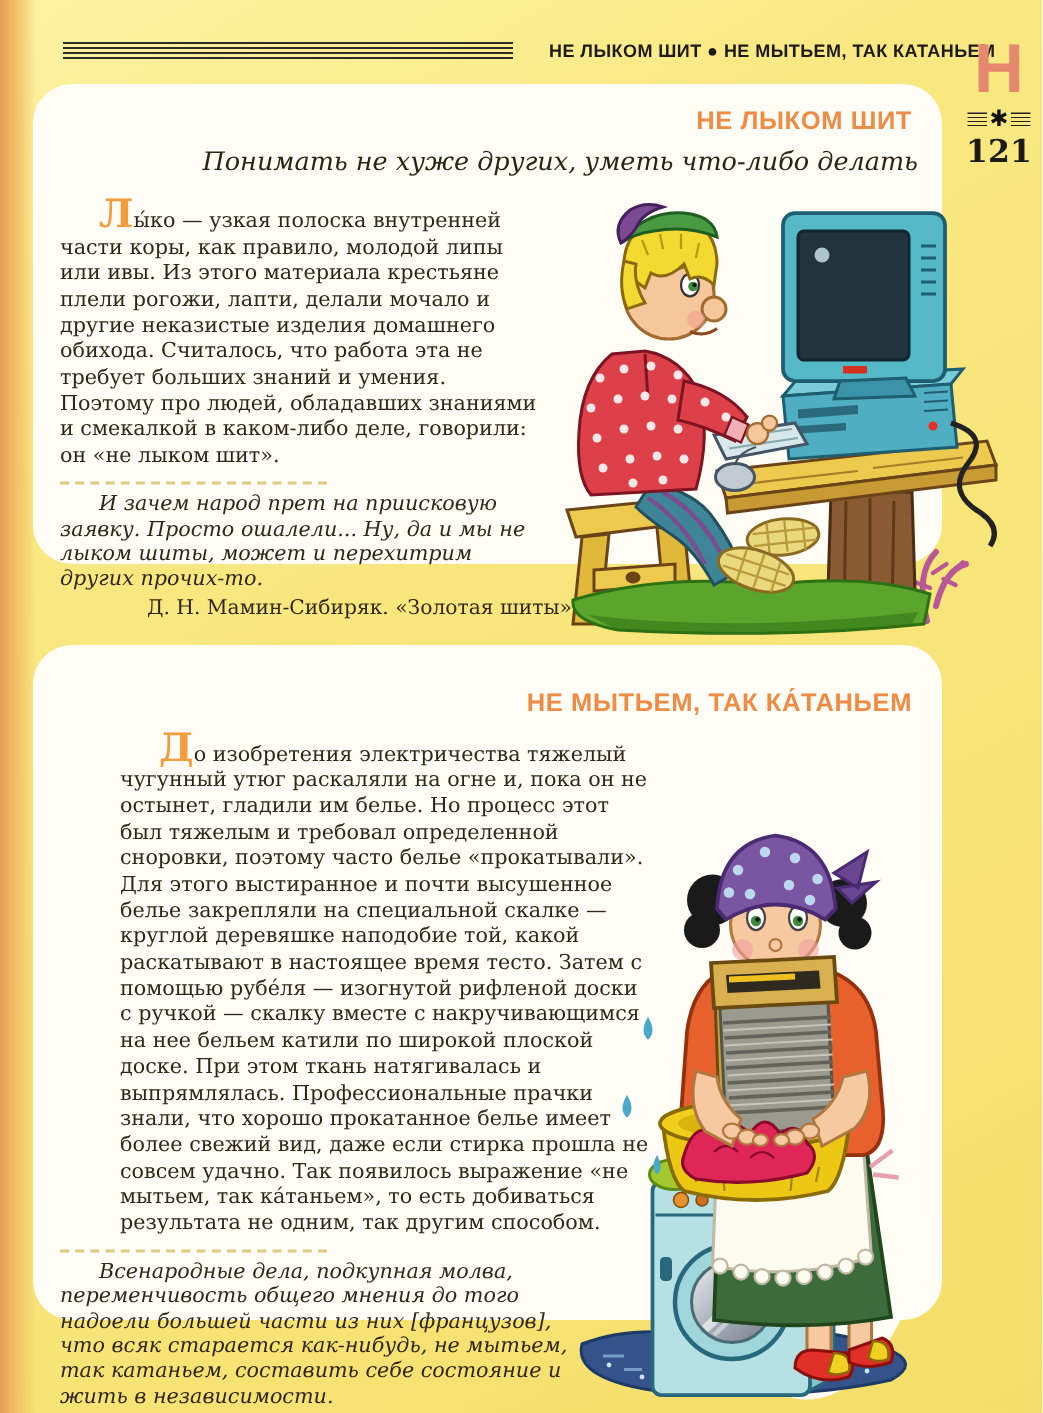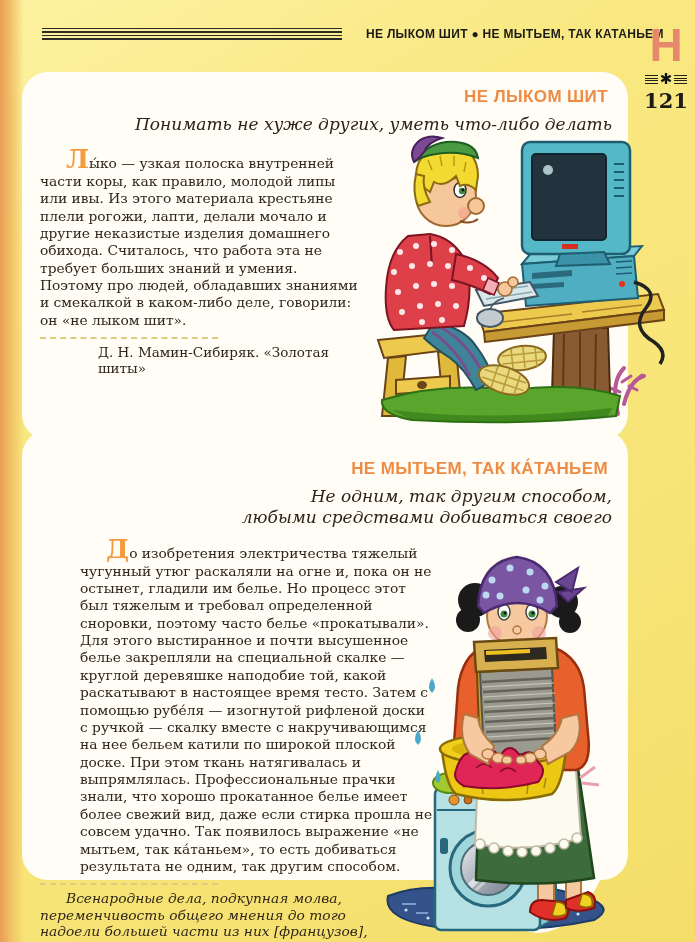--- a/index.html
+++ b/index.html
@@ -15,21 +15,21 @@
     color:#1c1b17;letter-spacing:.3px;white-space:nowrap;}
   .margin-col{position:absolute;right:2px;top:26px;width:54px;text-align:center;}
   .margin-letter{font:bold 46px/0.85 "Liberation Sans",sans-serif;color:#e5886d;}
   .asterisk-row{display:flex;align-items:center;justify-content:center;gap:2px;margin-top:7px;}
   .mini-rules{width:13px;height:9px;
     background:repeating-linear-gradient(180deg,#20201d 0 1.1px,rgba(0,0,0,0) 1.1px 2.7px);}
   .asterisk{font:bold 15px/1 "DejaVu Sans",sans-serif;color:#111;}
   .page-number{font:bold 21px/1.1 "DejaVu Serif",serif;color:#1c1b17;margin-top:2px;}
   .panel{position:absolute;left:22px;width:606px;background:#fffdf5;border-radius:26px;
     box-sizing:border-box;padding:16px 16px 0 18px;}
-  .panel1{top:72px;height:368px;}
+  .panel1{top:56px;height:320px;}
   .panel2{top:430px;height:450px;padding-top:30px;}
   .title{margin:0;text-align:right;padding-right:4px;
     font:bold 17px/1.1 "Liberation Sans",sans-serif;color:#ee8b44;letter-spacing:.4px;}
   .subtitle{margin:7px 0 0;text-align:right;font:italic 17px/1.28 "DejaVu Serif",serif;color:#2c2315;}
   .subtitle span{display:block;}
   .spacer1{float:right;width:240px;height:265px;margin:2px 0 0 8px;}
   .spacer2{float:right;width:168px;height:330px;margin:16px 0 0 8px;}
   .body{margin:14px 0 0;font:13.8px/1.26 "DejaVu Serif",serif;text-indent:26px;text-align:left;}
   .panel2 .body{margin-top:10px;margin-left:40px;}
   .initial{font-size:26px;line-height:.8;font-weight:bold;color:#f49b3d;}
@@ -63,29 +63,26 @@
 
   <section class="panel panel1">
     <h2 class="title">НЕ ЛЫКОМ ШИТ</h2>
     <p class="subtitle">
       <span>Понимать не хуже других, уметь что-либо делать</span>
       <span></span>
     </p>
     <div class="spacer1"></div>
     <p class="body"><span class="initial">Л</span><span>ы́ко — узкая полоска внутренней части коры, как правило, молодой липы или ивы. Из этого материала крестьяне плели рогожи, лапти, делали мочало и другие неказистые изделия домашнего обихода. Считалось, что работа эта не требует больших знаний и умения. Поэтому про людей, обладавших знаниями и смекалкой в каком-либо деле, говорили: он «не лыком шит».</span></p>
     <div class="sep"></div>
+    <p class="quote">И зачем народ прет на приисковую заявку. Просто ошалели... Ну, да и мы не лыком шиты, может и перехитрим других прочих-то.</p>
     <p class="attribution">Д. Н. Мамин-Сибиряк. «Золотая шиты»</p>
   </section>
 
   <section class="panel panel2">
     <h2 class="title">НЕ МЫТЬЕМ, ТАК КА́ТАНЬЕМ</h2>
-    <p class="subtitle">
-      <span>Не одним, так другим способом,</span>
-      <span>любыми средствами добиваться своего</span>
-    </p>
     <div class="spacer2"></div>
     <p class="body"><span class="initial">Д</span><span>о изобретения электричества тяжелый чугунный утюг раскаляли на огне и, пока он не остынет, гладили им белье. Но процесс этот был тяжелым и требовал определенной сноровки, поэтому часто белье «прокатывали». Для этого выстиранное и почти высушенное белье закрепляли на специальной скалке — круглой деревяшке наподобие той, какой раскатывают в настоящее время тесто. Затем с помощью рубе́ля — изогнутой рифленой доски с ручкой — скалку вместе с накручивающимся на нее бельем катили по широкой плоской доске. При этом ткань натягивалась и выпрямлялась. Профессиональные прачки знали, что хорошо прокатанное белье имеет более свежий вид, даже если стирка прошла не совсем удачно. Так появилось выражение «не мытьем, так ка́таньем», то есть добиваться результата не одним, так другим способом.</span></p>
     <div class="sep"></div>
     <p class="quote quote2">Всенародные дела, подкупная молва, переменчивость общего мнения до того надоели большей части из них [французов], что всяк старается как-нибудь, не мытьем, так катаньем, составить себе состояние и жить в независимости.</p>
 
   </section>
 
   <svg class="ill1" viewBox="0 0 296 296">
     <g>
       <path d="M246 282 Q238 250 252 236 M252 272 Q258 248 272 244 M244 272 Q236 256 226 252" stroke="#b85898" stroke-width="4" fill="none" stroke-linecap="round"></path>

